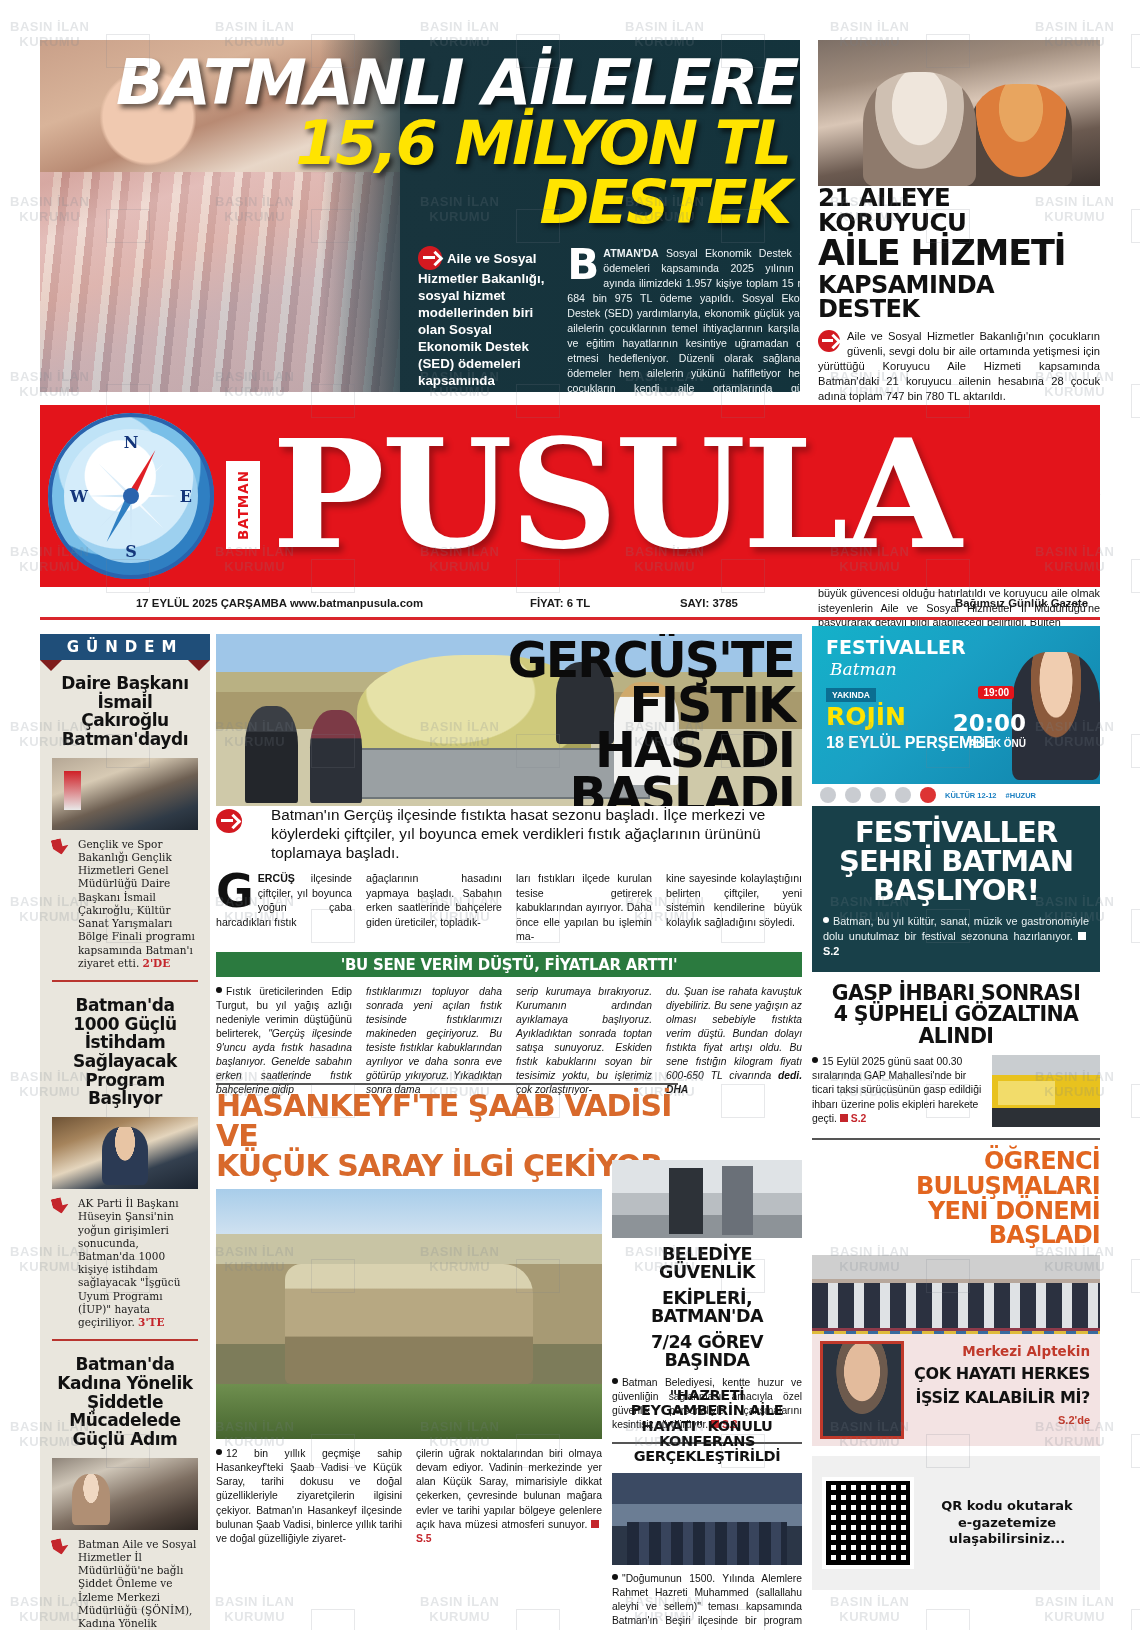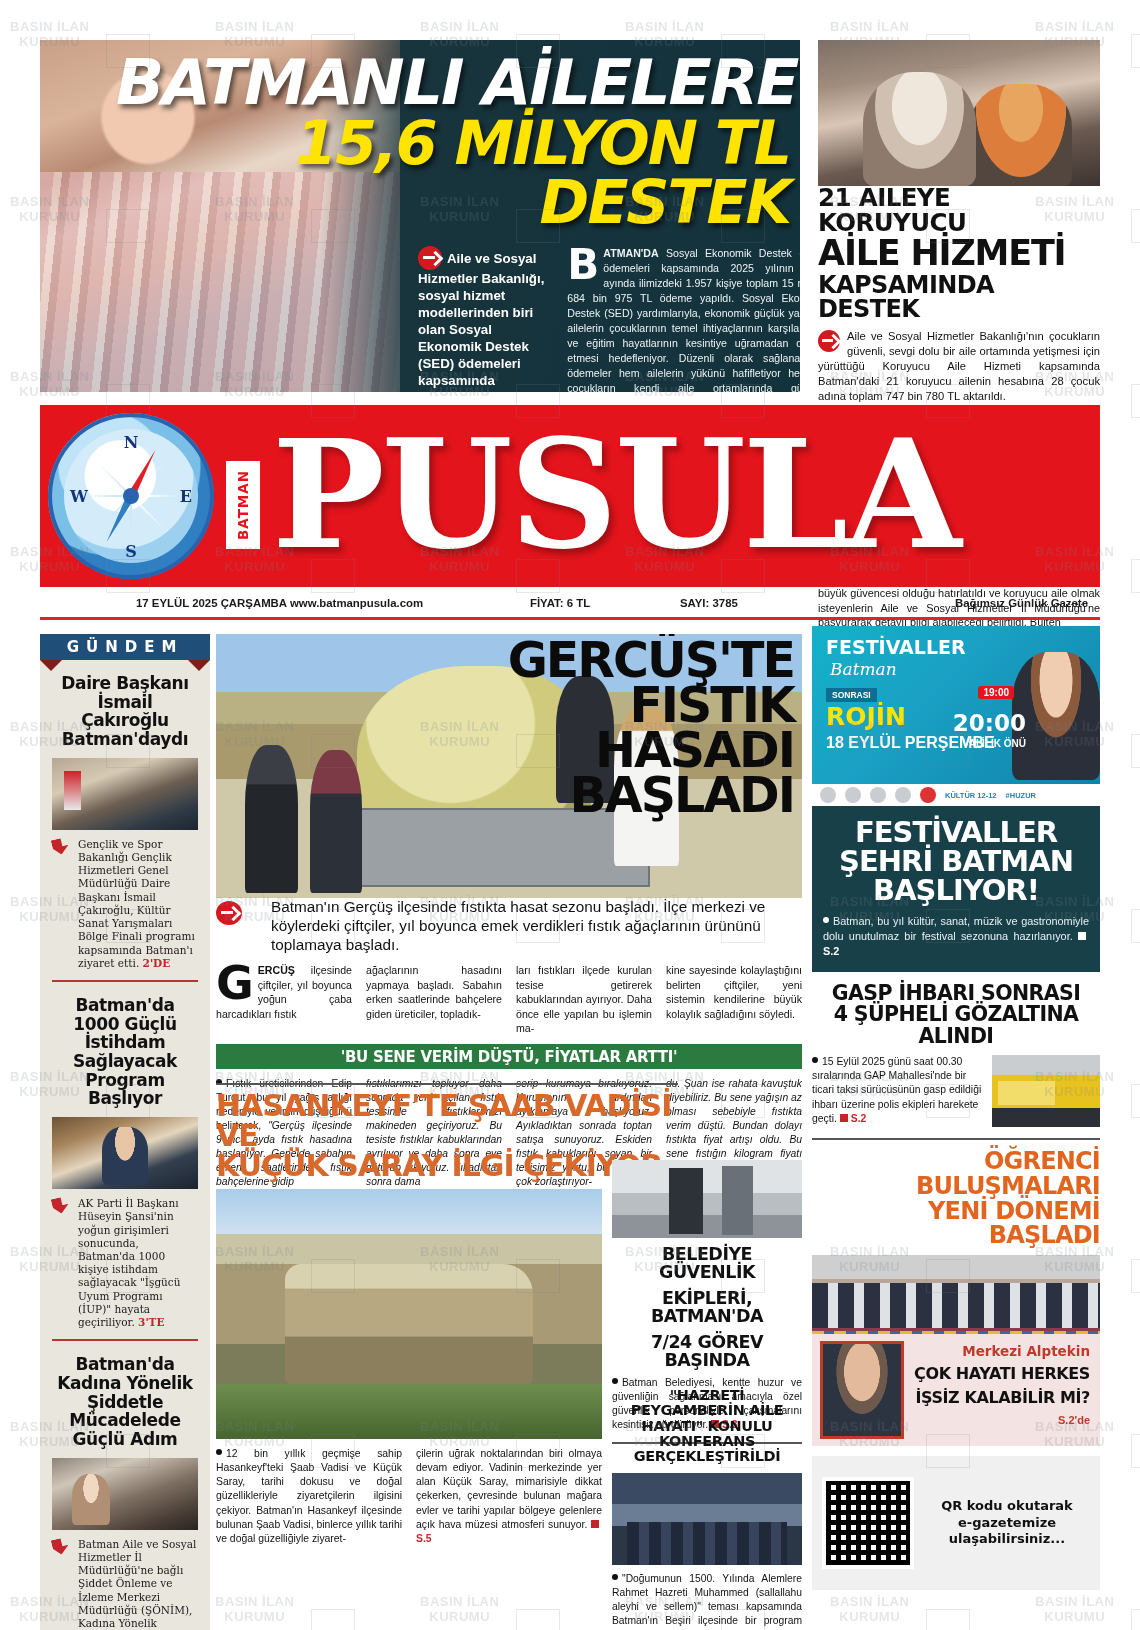--- a/index.html
+++ b/index.html
@@ -189,21 +189,21 @@
   .arrow-down::before{
     content:""; position:absolute; left:2px; top:1px; width:13px;height:13px; background:#c4252b;
     clip-path:polygon(0 0,62% 0,62% 52%,100% 52%,44% 100%,0 52%);
     transform:rotate(-14deg) scale(1.25);
   }
   .pg{ color:#c4252b; font-weight:700;}
   .side-sep{ height:2px; background:#b9352f; margin:10px 12px 0 12px;}
 
   
   .gc{ position:absolute; left:216px; top:634px; width:586px;}
-  .gc-photo{ width:586px; height:264px; position:relative; overflow:hidden;
+  .gc-photo{ width:586px; height:172px; position:relative; overflow:hidden;
     background:linear-gradient(180deg,#9fc6e8 0 22%, #b9b183 22% 34%, #a89a6d 34% 55%, #cfc9a9 55% 100%);}
   .gc-photo .pile{ position:absolute; left:24%; top:12%; width:40%; height:72%;
     background:radial-gradient(ellipse at 40% 30%, #e6e2a8 0 42%, #cfca7c 43% 72%, #a7a25a 73% 100%);
     border-radius:46% 42% 6% 6%;}
   .gc-photo .truck{ position:absolute; left:22%; bottom:4%; width:52%; height:30%; background:#9aa0a3; border:2px solid #6f7679;}
   .gc-photo .p1{ position:absolute; left:5%; bottom:2%; width:9%; height:56%; background:linear-gradient(180deg,#3b3f45 0 26%, #23262b 27% 100%); border-radius:40% 40% 4% 4%;}
   .gc-photo .p2{ position:absolute; left:16%; bottom:2%; width:9%; height:54%; background:linear-gradient(180deg,#7c3a46 0 30%, #2c3038 31% 100%); border-radius:40% 40% 4% 4%;}
   .gc-photo .p3{ position:absolute; left:58%; top:16%; width:10%; height:48%; background:#2b2f35; border-radius:40% 40% 6% 6%;}
   .gc-photo .p4{ position:absolute; left:68%; top:28%; width:11%; height:60%; background:linear-gradient(180deg,#cfa96b 0 14%, #f4f4f2 15% 100%); border-radius:40% 40% 4% 4%;}
   .gc-title{ position:absolute; right:0; top:4px; text-align:right; z-index:4; padding-right:8px;}
@@ -494,21 +494,21 @@
       <span class="sq"></span><span class="pgs">S.5</span>
     </div>
   </div>
 
   <div class="rc">
 
     <div class="fest-ad">
       <div class="singer"></div>
       <div class="t1">FESTİVALLER</div>
       <div class="t2">Batman</div>
-      <div class="konser">SONRASI</div>
+      <div class="konser">YAKINDA</div>
       <div class="rojin">ROJİN</div>
       <div class="d1">18 EYLÜL PERŞEMBE</div>
       <div class="t19">19:00</div>
       <div class="t20">20:00</div>
       <div class="valilik">VALİLİK ÖNÜ</div>
       <div class="logos">
         <i></i>
         <i></i>
         <i></i>
         <i></i>

